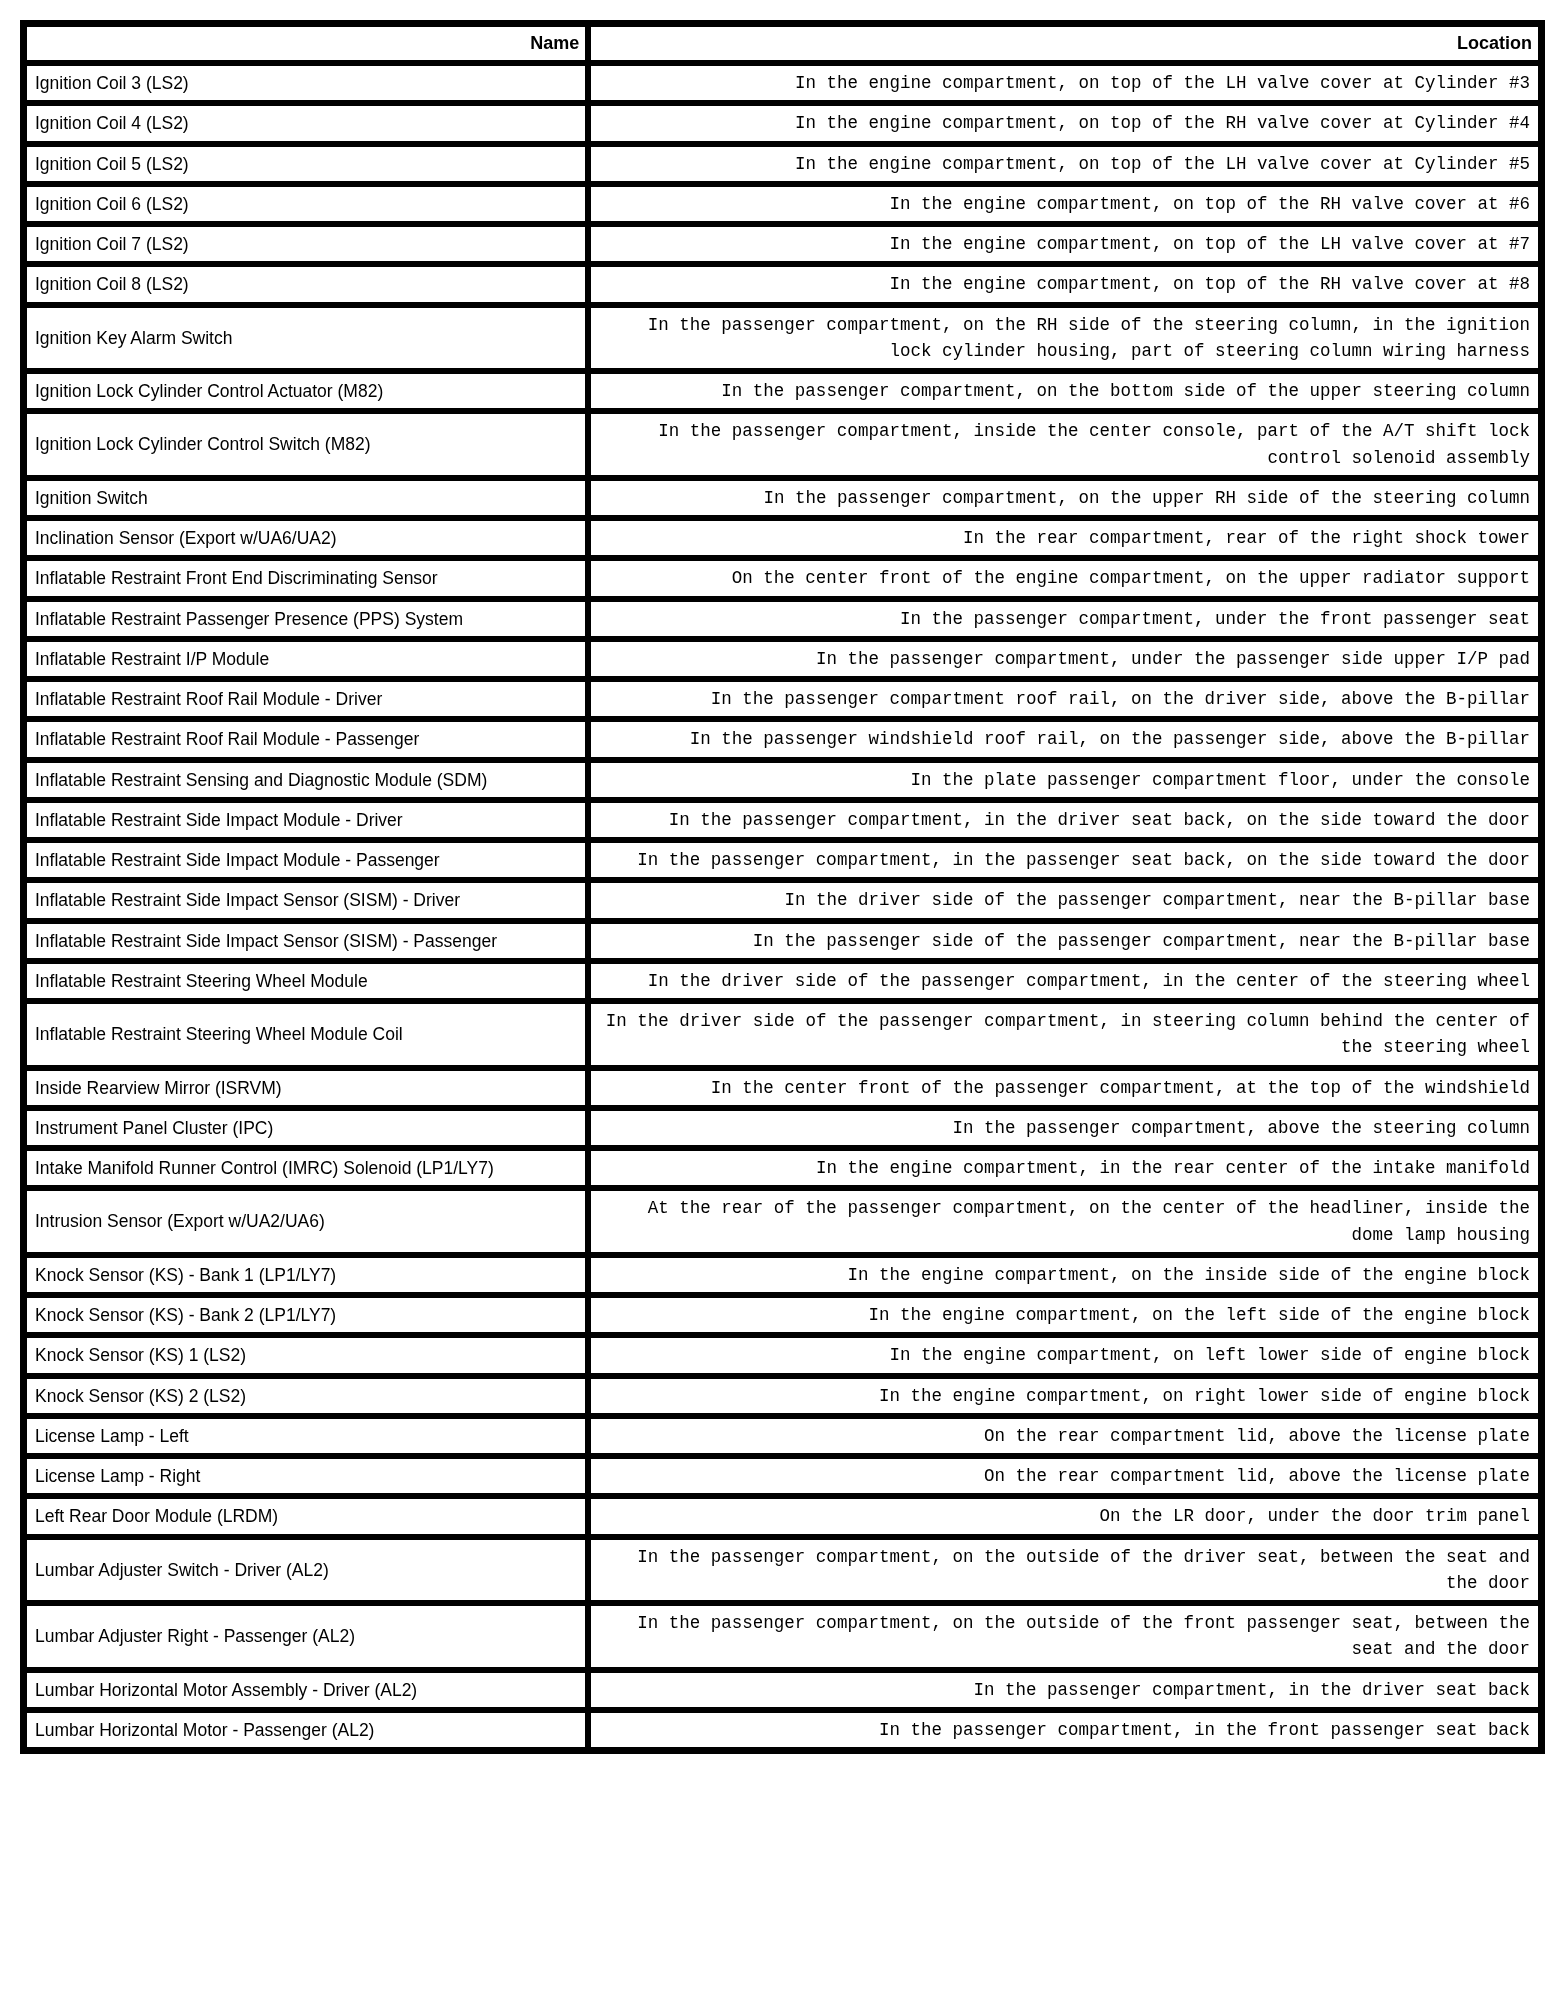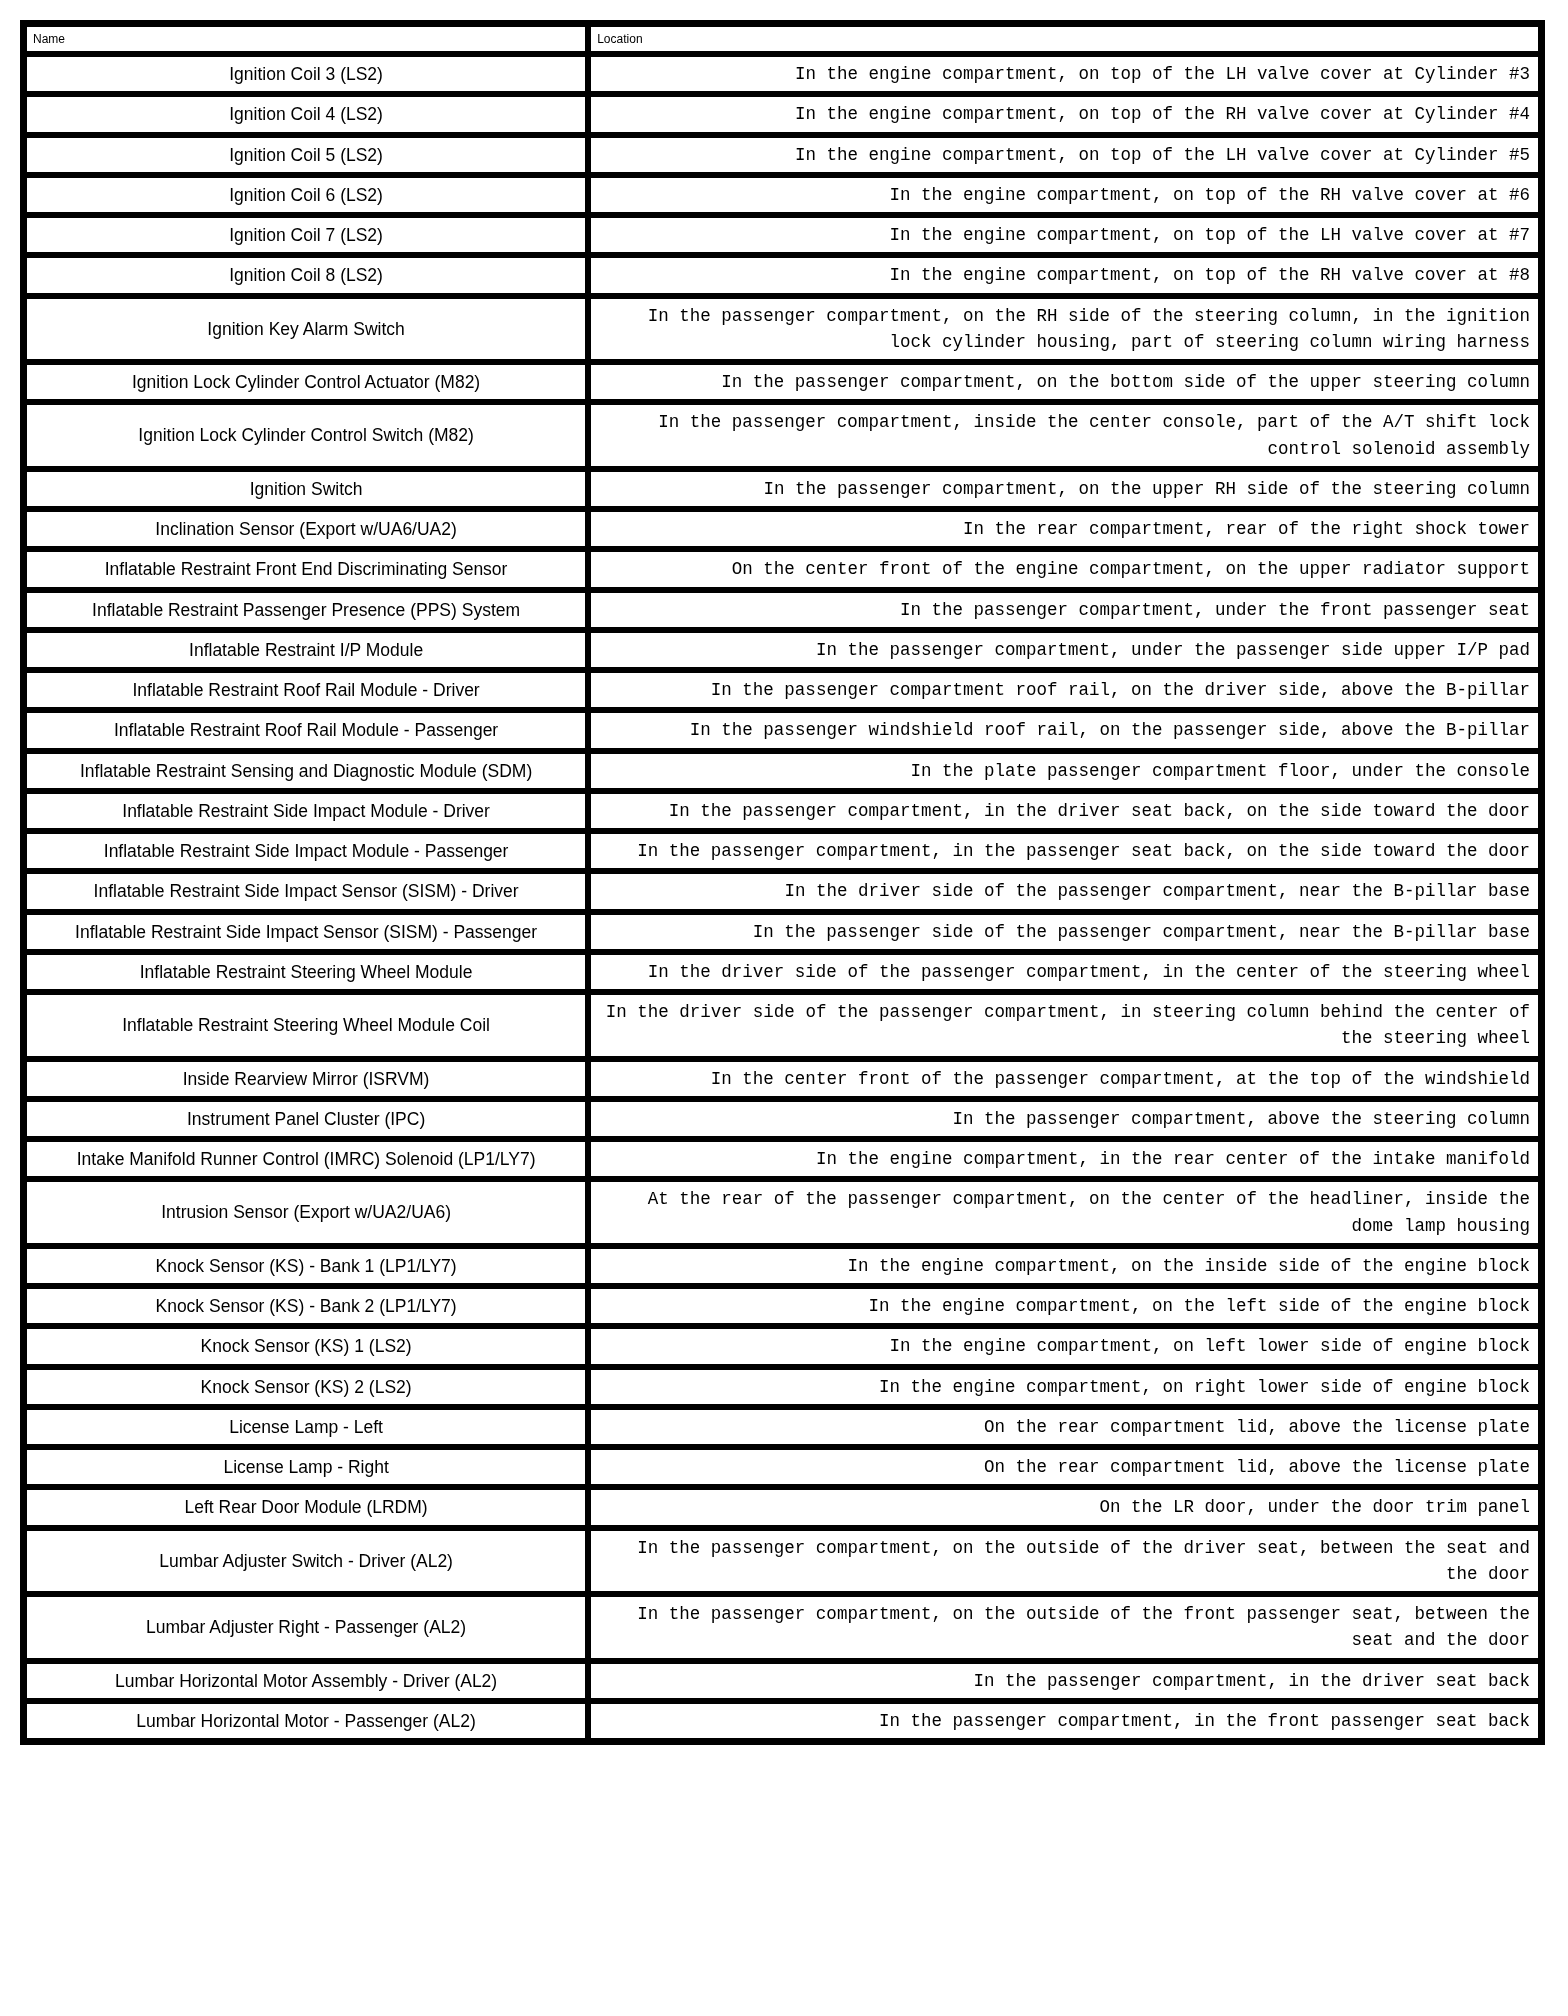--- a/index.html
+++ b/index.html
@@ -25,29 +25,28 @@
   table.loc-table td {
     border: 6px solid #000000;
     color: #000000;
     font-size: 17.5px;
     line-height: 1.5;
     vertical-align: middle;
     background: #ffffff;
     word-wrap: break-word;
   }
   table.loc-table th {
-    font-weight: normal;
-    text-align: left;
+    font-weight: bold;
+    text-align: right;
     padding: 3px 6px;
-    font-size: 12px;
+    font-size: 18px;
   }
   col.name-col { width: 37.2%; }
   col.location-col { width: 62.8%; }
   td.name-cell {
-    text-align: center;
     padding: 4px 8px;
   }
   td.location-cell {
     text-align: right;
     padding: 4px 8px;
     font-family: Liberation Mono, monospace;
   }
 </style>
 </head>
 <body>

